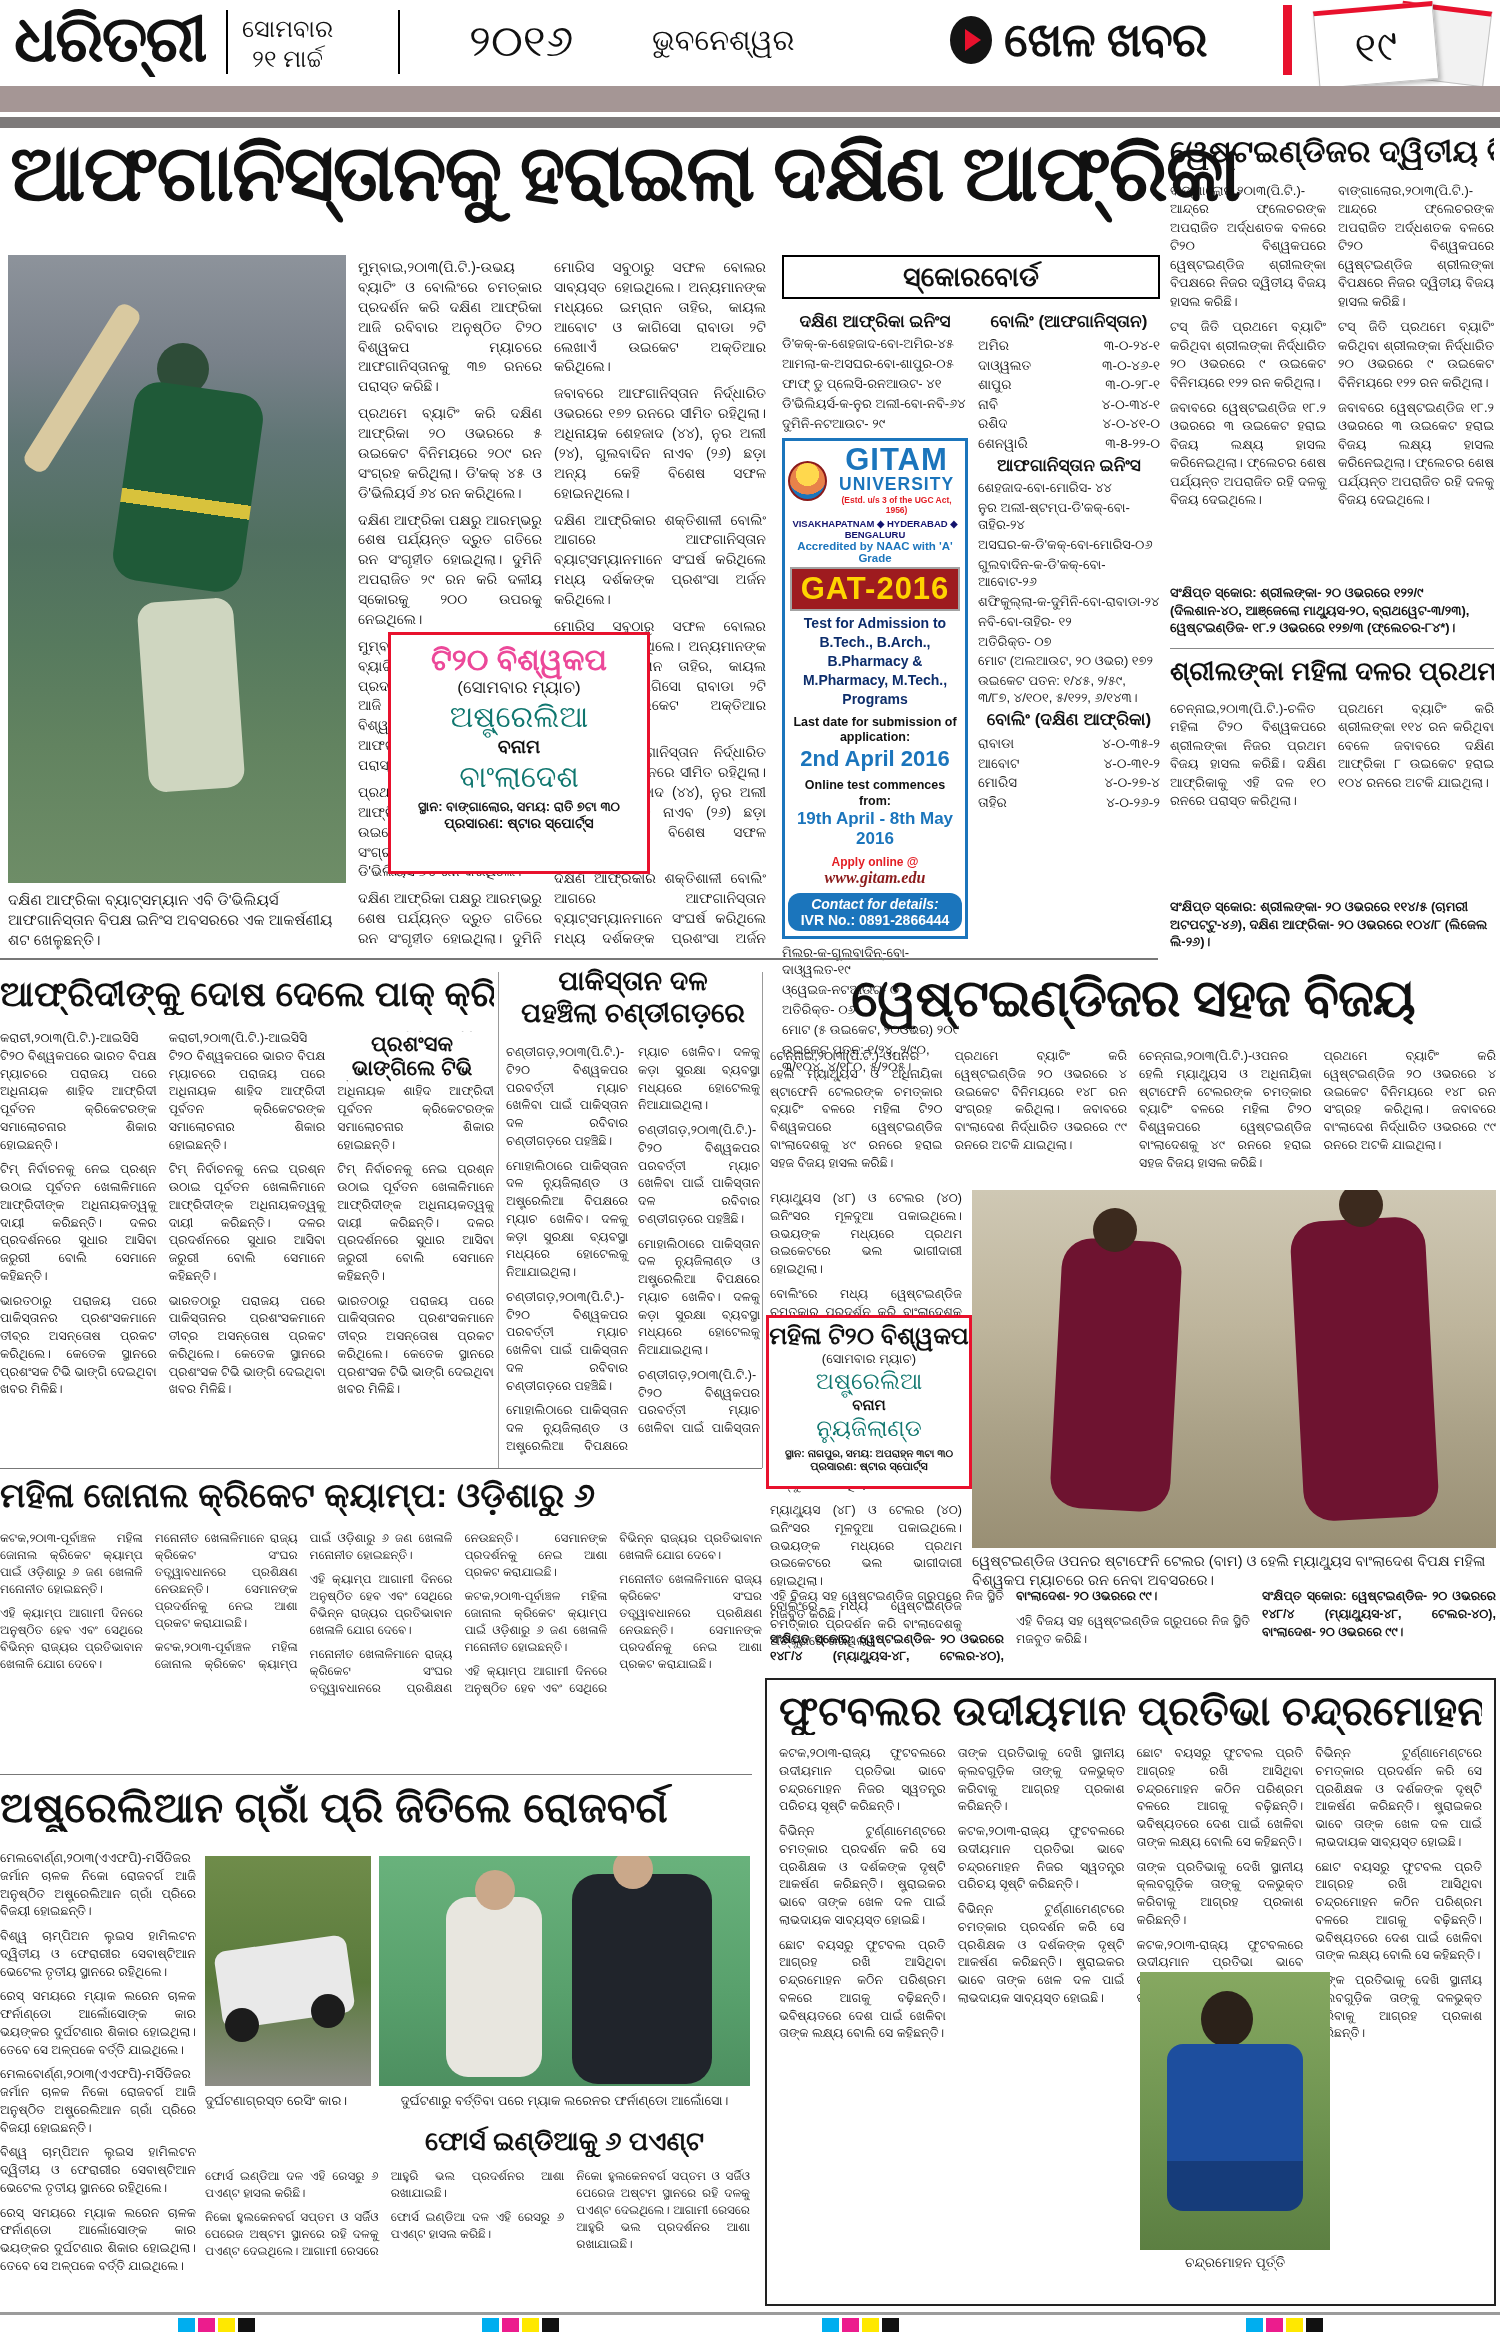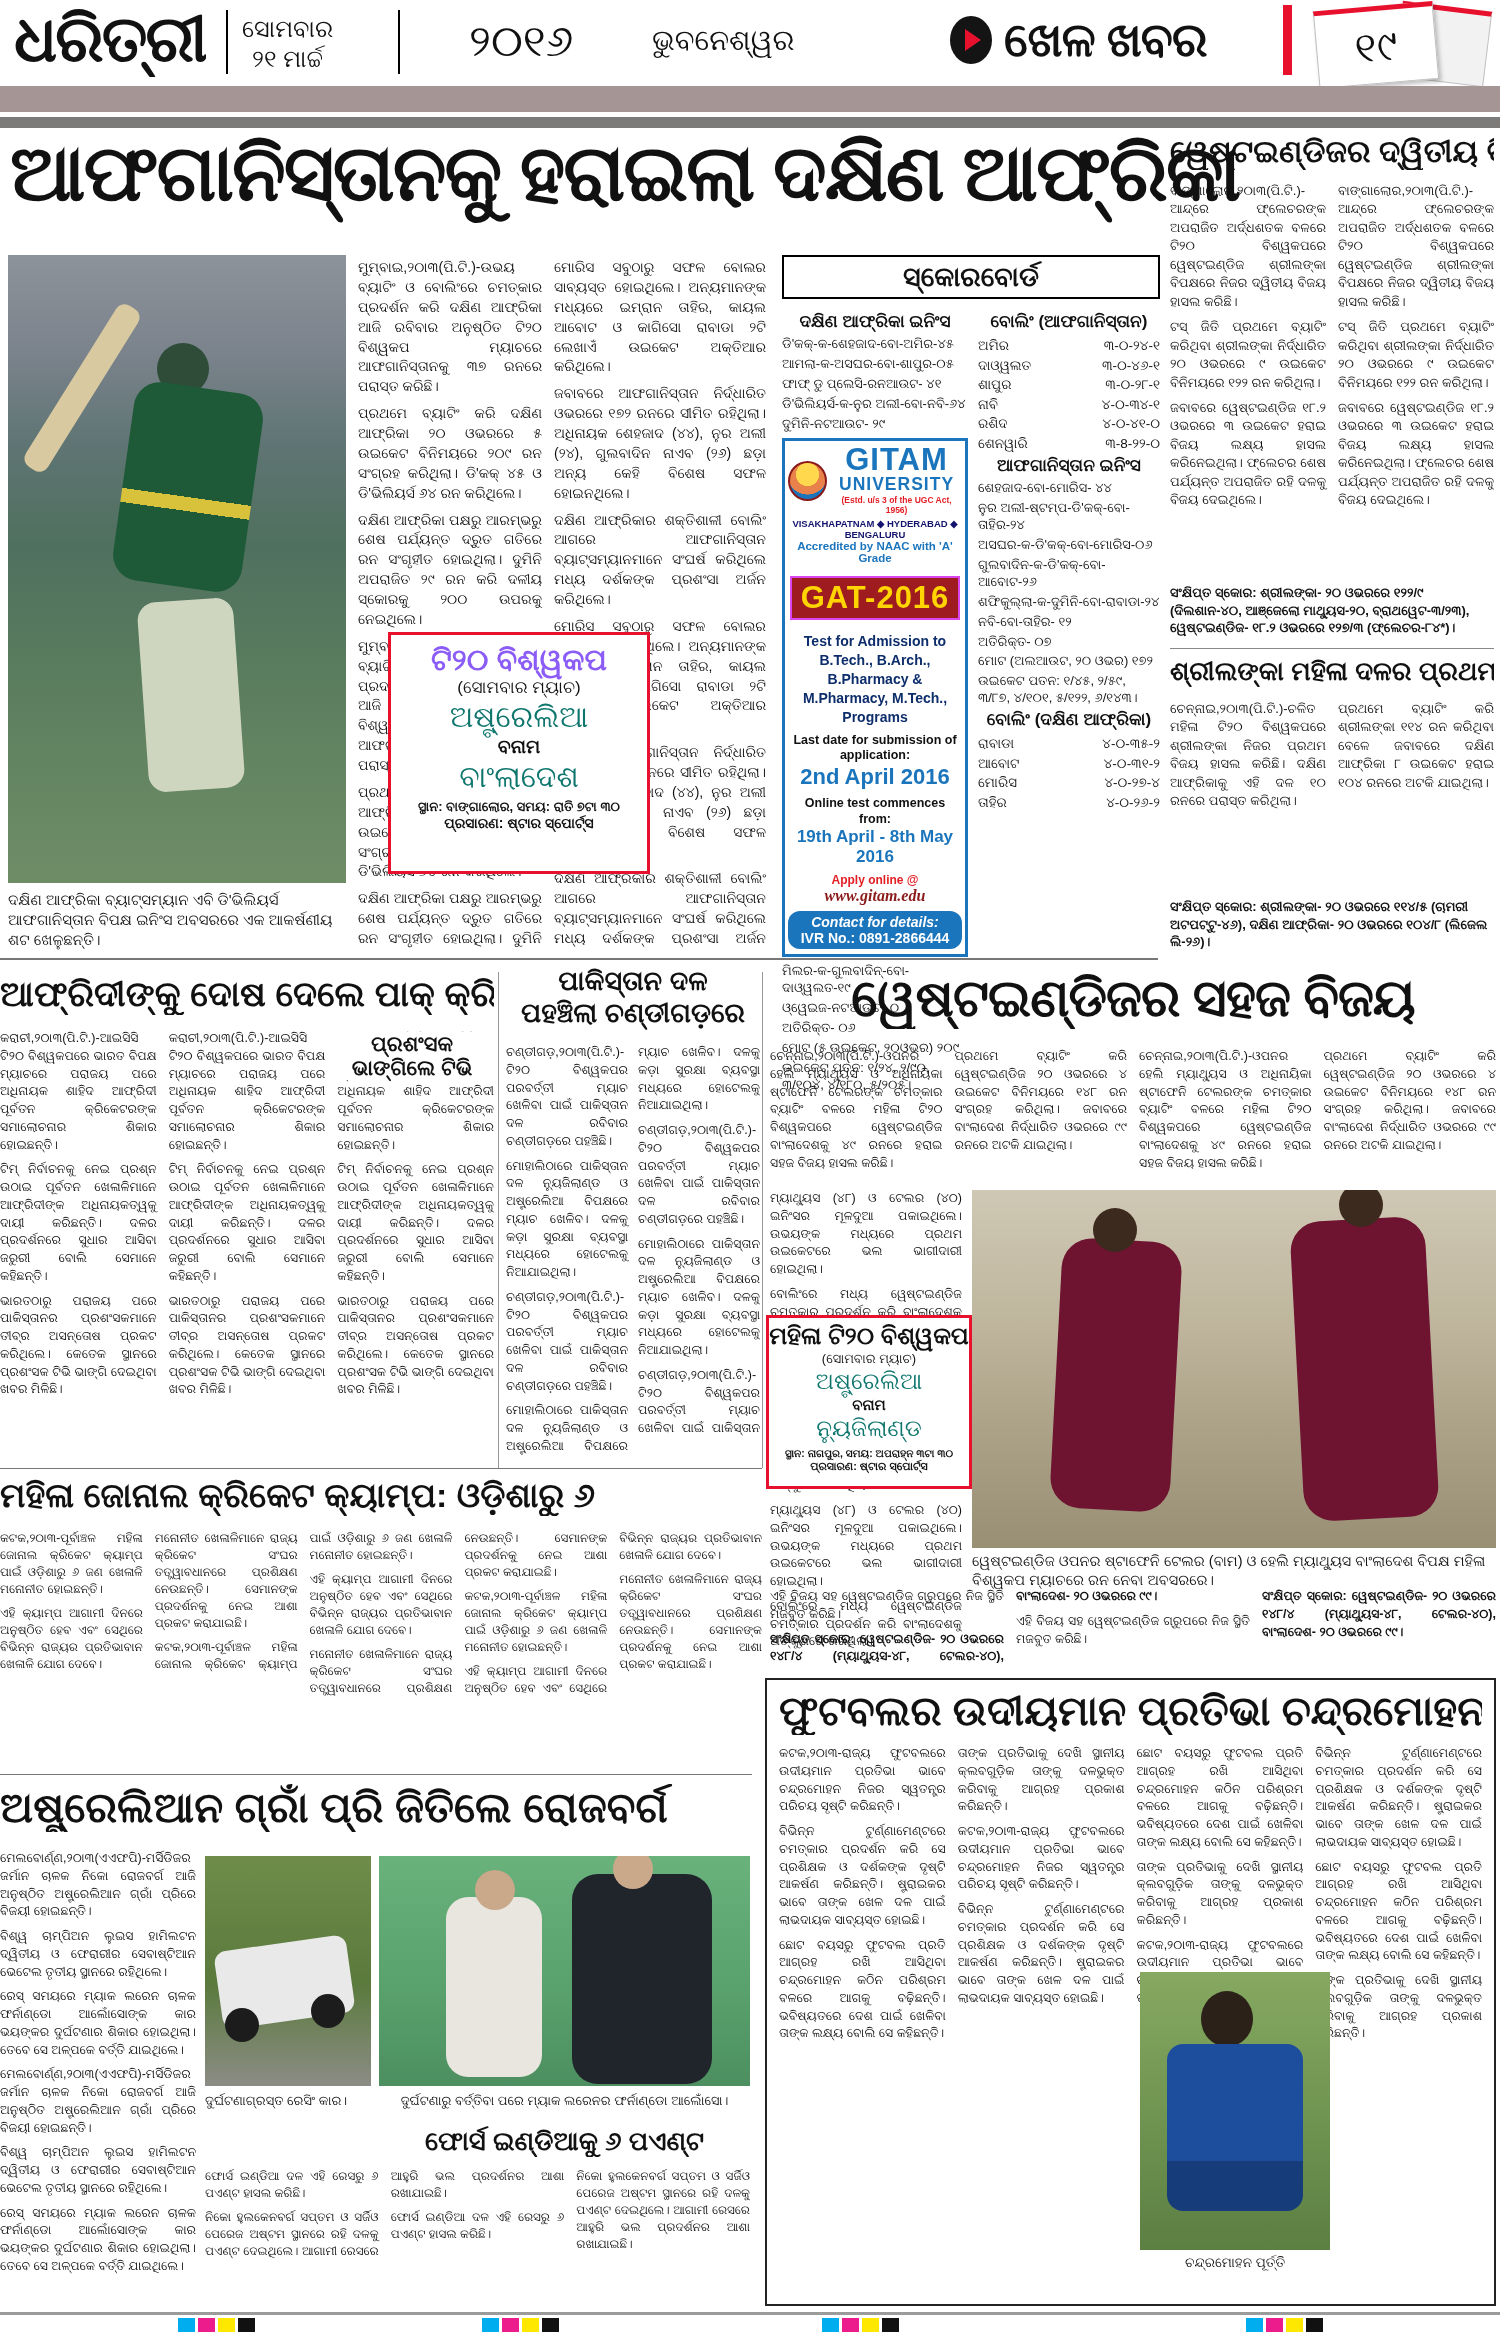--- a/index.html
+++ b/index.html
@@ -38,21 +38,21 @@
   .caption{font-size:15px;line-height:1.32;color:#111;}
   .lead-caption{left:8px;top:890px;width:348px;}
   .bodytext{font-size:14px;line-height:1.42;text-align:justify;overflow:hidden;}
   .bodytext p{margin:0 0 7px;}
   .bodytext p.pbold{font-weight:700;}
   .lead-col1{left:358px;top:258px;width:184px;height:692px;}
   .lead-col2{left:554px;top:258px;width:212px;height:692px;}
   
   .matchbox{border:3px solid #e8112d;background:#fff;text-align:center;z-index:3;}
   .t20-box{left:388px;top:632px;width:256px;height:228px;padding-top:8px;}
-  .mb-title{font-size:30px;font-weight:800;color:#8b5cf6;line-height:1.1;}
+  .mb-title{font-size:30px;font-weight:800;color:#ec4899;line-height:1.1;}
   .mb-title.dark{color:#111;font-size:24px;}
   .mb-sub{font-size:17px;margin-top:2px;}
   .mb-team{font-size:30px;font-weight:400;color:#0f766e;line-height:1.25;}
   .mb-vs{font-size:19px;font-weight:600;}
   .mb-meta{font-size:13px;font-weight:700;margin-top:4px;}
   .mb-cast{font-size:14px;font-weight:700;}
   .mhl-box{left:766px;top:1315px;width:200px;height:163px;padding-top:5px;}
   .mhl-box .mb-team{font-size:23px;}
   .mhl-box .mb-sub{font-size:13px;}
   .mhl-box .mb-vs{font-size:15px;}
@@ -70,22 +70,22 @@
   
   .gitam{border:3px solid #1b75bc;background:#fff;text-align:center;margin:6px 0;padding:5px 3px;}
   .g-head{display:flex;align-items:center;justify-content:center;gap:4px;}
   .g-logo{width:36px;height:36px;border-radius:50%;border:2px solid #8b1a1a;
      background:radial-gradient(circle at 50% 32%,#ffd84d 0 38%,#e8824a 39% 66%,#1b75bc 67% 100%);}
   .g-name{color:#1b75bc;font-weight:800;font-size:31px;letter-spacing:1px;line-height:.9;}
   .g-univ{color:#1b75bc;font-weight:800;font-size:17.5px;letter-spacing:1px;}
   .g-estd{color:#e31e24;font-size:8.5px;font-weight:700;}
   .g-campus{font-size:9.5px;font-weight:800;color:#14146e;margin-top:3px;}
   .g-naac{font-size:11.5px;font-weight:800;color:#1b75bc;}
-  .g-gat{background:#9e1b1f;color:#ffd400;font-size:31px;font-weight:800;border:2px solid #d946ef;
-     margin:12px 2px;padding:2px 0;letter-spacing:1px;}
+  .g-gat{background:#9e1b1f;color:#ffd400;font-size:31px;font-weight:800;border:2px solid #a3a3a3;
+     margin:3px 2px;padding:2px 0;letter-spacing:1px;}
   .g-test{color:#0d2d6b;font-weight:800;font-size:14px;line-height:1.35;}
   .g-label{font-weight:800;font-size:12.5px;color:#111;margin-top:6px;line-height:1.25;}
   .g-date{color:#1b75bc;font-weight:800;font-size:22px;}
   .g-odates{color:#1b75bc;font-weight:800;font-size:17px;}
   .g-apply{color:#e31e24;font-weight:800;font-size:12px;margin-top:6px;}
   .g-site{font-family:"Liberation Serif",serif;font-style:italic;font-weight:700;color:#8b1a1a;font-size:16px;}
   .g-contact{background:#1b75bc;color:#fff;border-radius:12px;margin-top:6px;padding:3px 4px;text-align:center;}
   .g-contact .l1{font-style:italic;font-weight:800;font-size:14px;}
   .g-contact .l2{font-weight:800;font-size:14px;}
   

